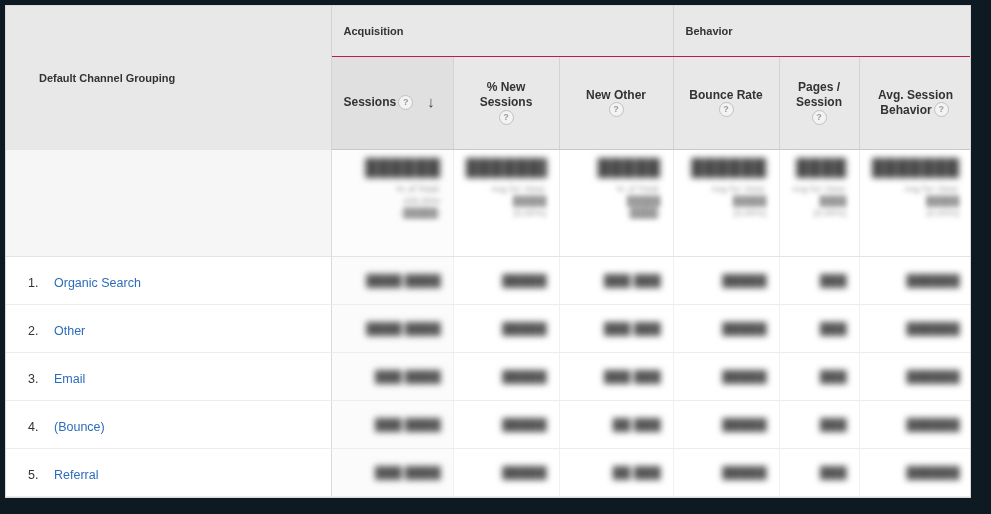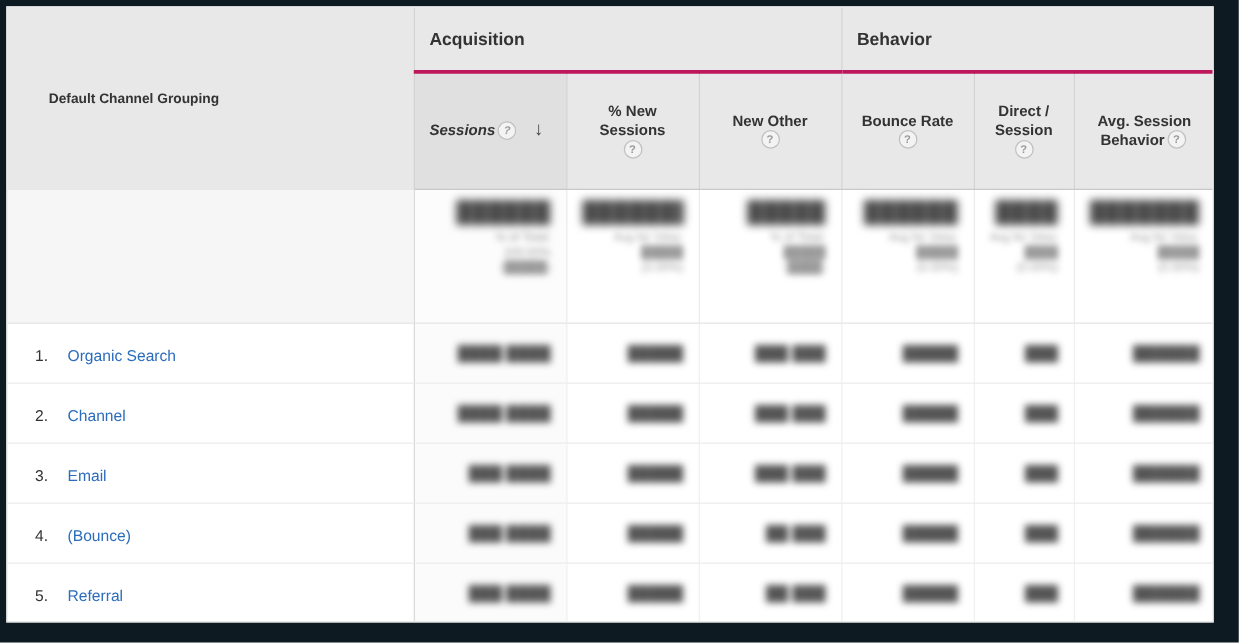--- a/index.html
+++ b/index.html
@@ -27,27 +27,27 @@
   table.ga{
     border-collapse:collapse;
     table-layout:fixed;
     width:966px;
     font-size:12px;
     color:#222;
   }
   
   tr.group-row th{
     background:#e8e8e8;
-    border-bottom:3px solid #be185d;
+    border-bottom:1px solid #be185d;
     border-right:1px solid #d3d3d3;
     height:50px;
     padding:0 12px;
     text-align:left;
     font-weight:bold;
-    font-size:14px;
+    font-size:11px;
     color:#333;
     vertical-align:middle;
   }
   tr.group-row th.dim-head{
     border-bottom:none;
     vertical-align:middle;
     padding-left:33px;
     font-size:11px;
   }
   
@@ -60,21 +60,20 @@
     text-align:center;
     font-weight:bold;
     font-size:12px;
     color:#333;
     vertical-align:middle;
     line-height:15px;
   }
   tr.metric-row th.sorted{
     background:#e0e0e0;
     text-align:left;
-    font-style:italic;
   }
   th.col-last{border-right:none;}
   .hdr-line{display:block;}
   .qmark{
     display:inline-block;
     width:13px;height:13px;line-height:12px;
     border-radius:50%;
     border:1px solid #c0c0c0;
     background:#f3f3f3;
     color:#9a9a9a;
@@ -201,21 +200,21 @@
           </th>
           <th>
             <span class="hdr-line">New Other</span>
             <span class="qmark">?</span>
           </th>
           <th>
             <span class="hdr-line">Bounce Rate</span>
             <span class="qmark">?</span>
           </th>
           <th>
-            <span class="hdr-line">Direct /</span>
+            <span class="hdr-line">Pages /</span>
             <span class="hdr-line">Session</span>
             <span class="qmark">?</span>
           </th>
           <th class="col-last">
             <span class="hdr-line">Avg. Session</span>
             <span class="hdr-line"><span>Behavior</span><span class="qmark">?</span></span>
           </th>
         </tr>
       </thead>
       <tbody>
@@ -266,21 +265,21 @@
           <td>
               <span class="redact redact-cell">███</span>
             </td>
           <td class="col-last">
               <span class="redact redact-cell">██████</span>
             </td>
         </tr>
 
         <tr class="data-row">
           <td class="dim-cell">
-            <span class="rank">2.</span><a class="chan-link">Channel</a>
+            <span class="rank">2.</span><a class="chan-link">Other</a>
           </td>
           <td class="sorted">
               <span class="redact redact-cell">████ ████</span>
             </td>
           <td>
               <span class="redact redact-cell">█████</span>
             </td>
           <td>
               <span class="redact redact-cell">███ ███</span>
             </td>

